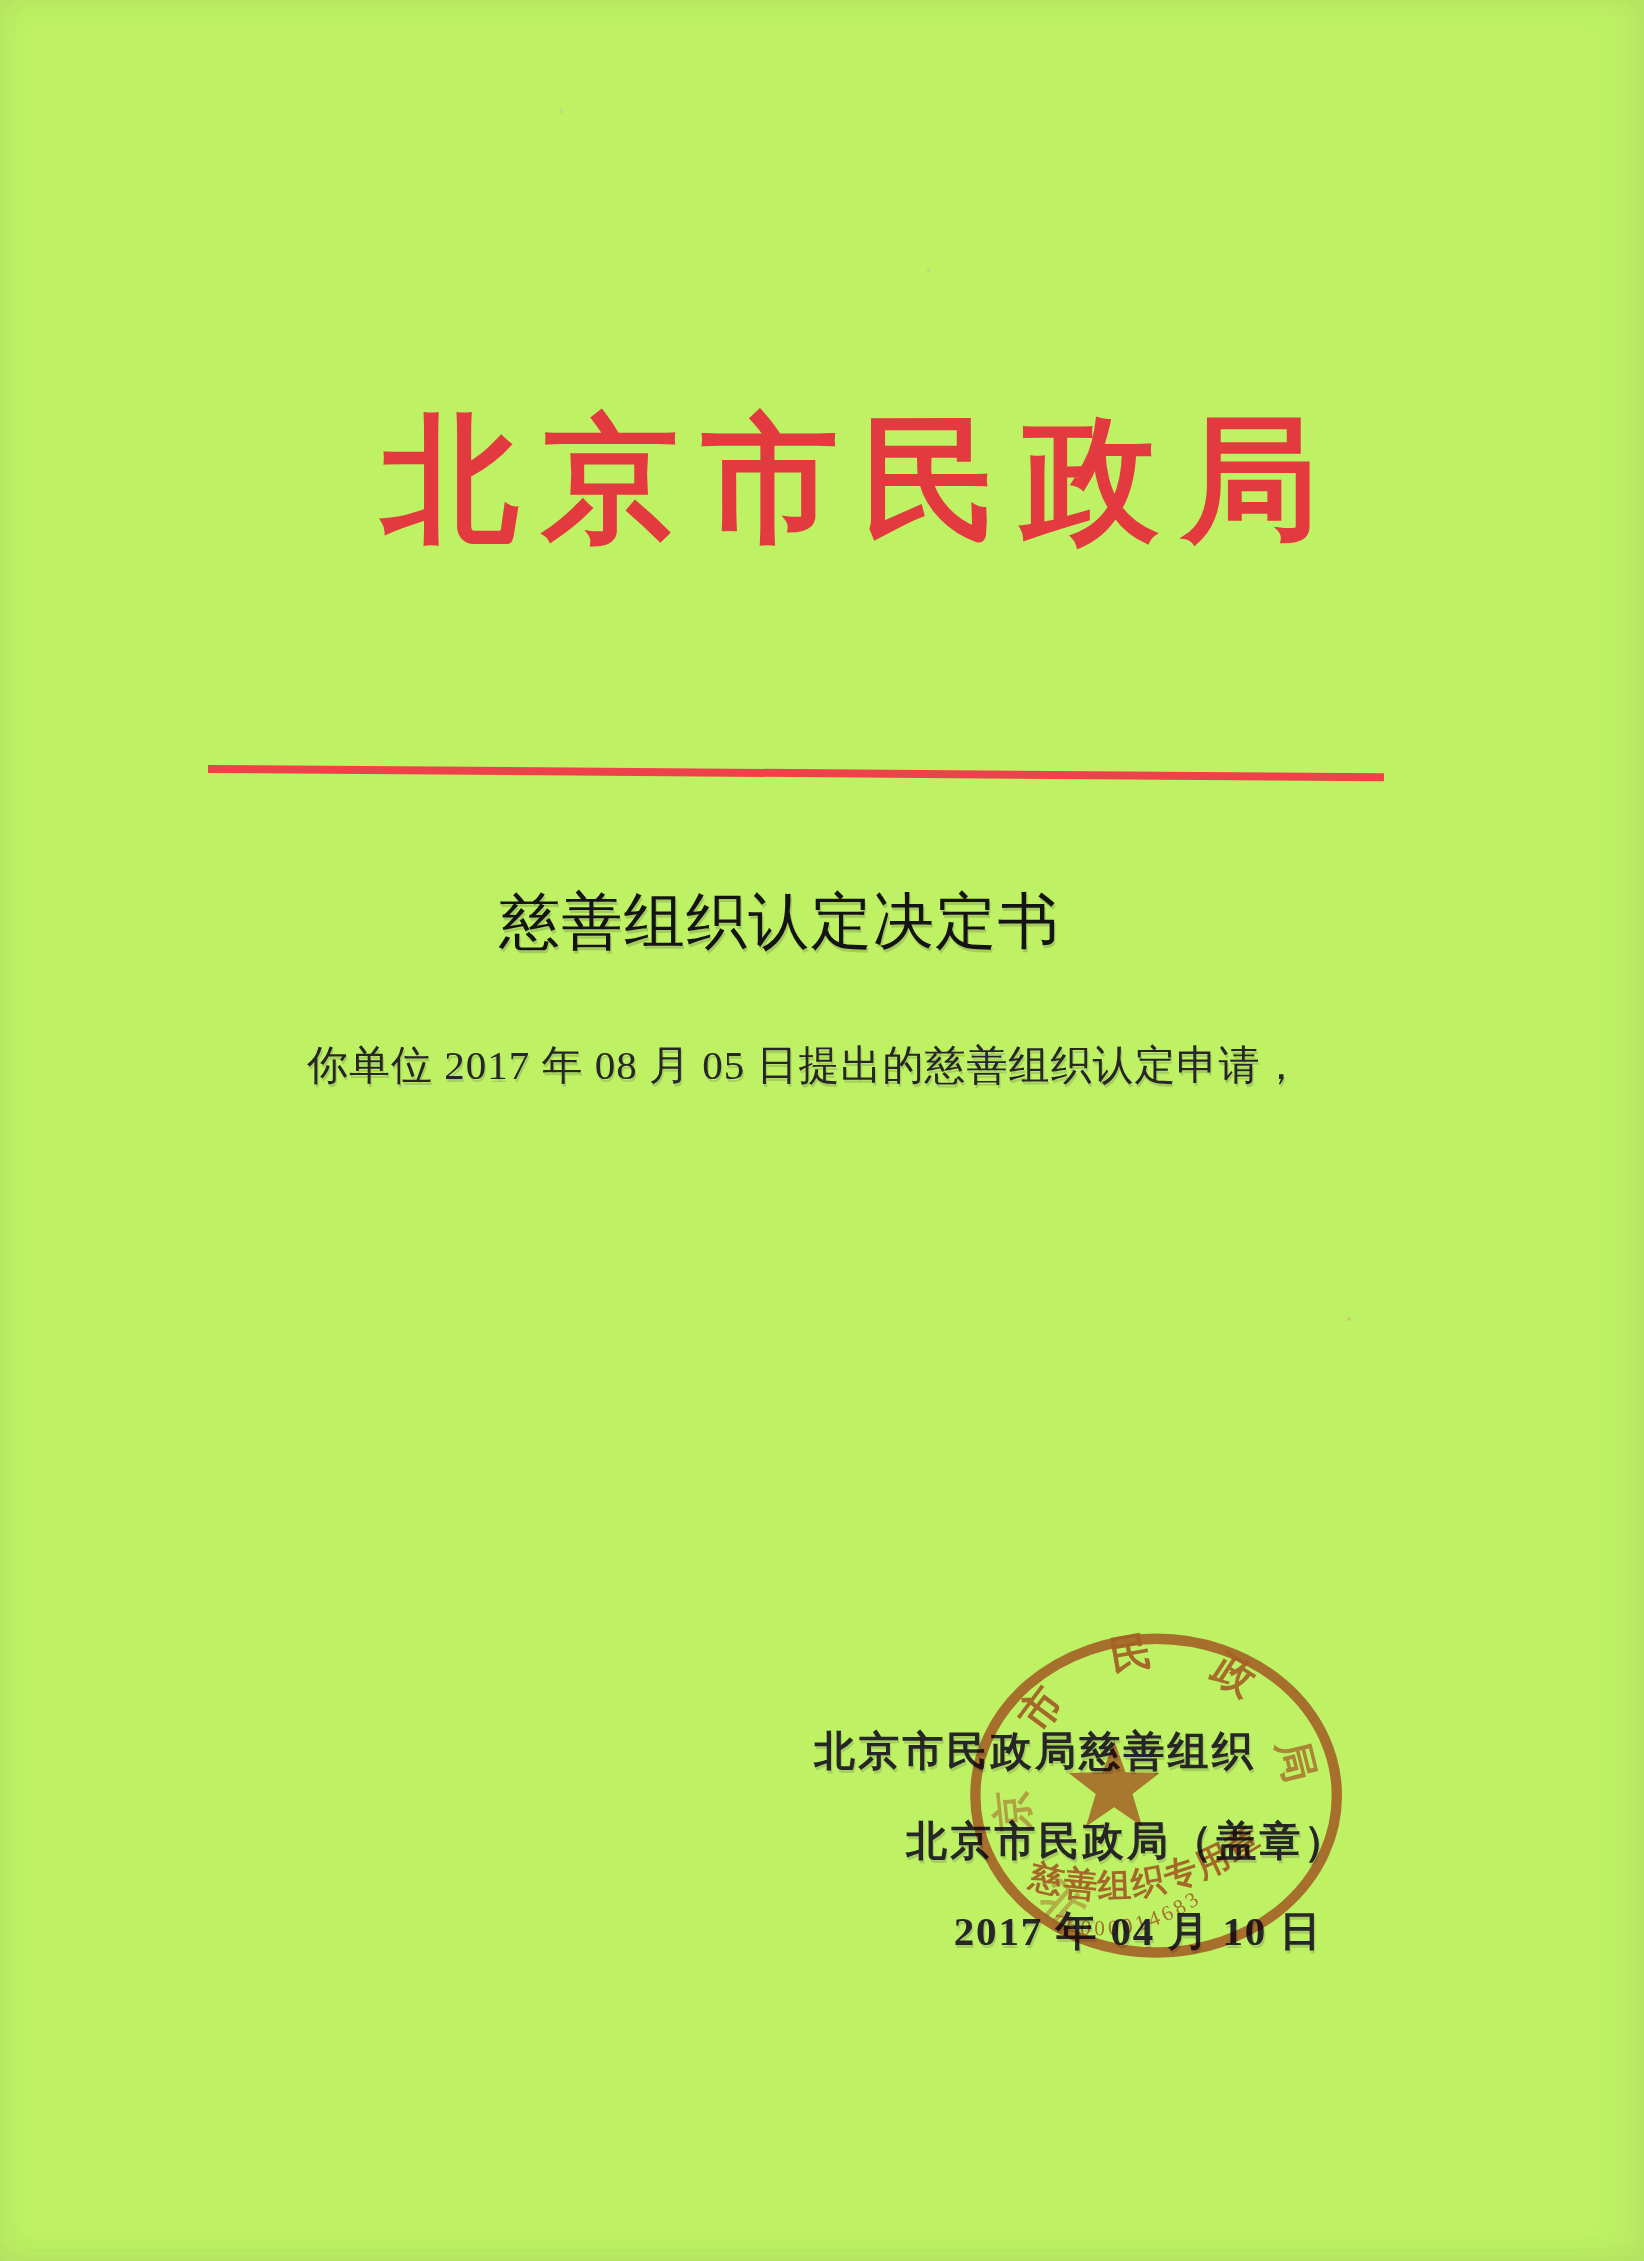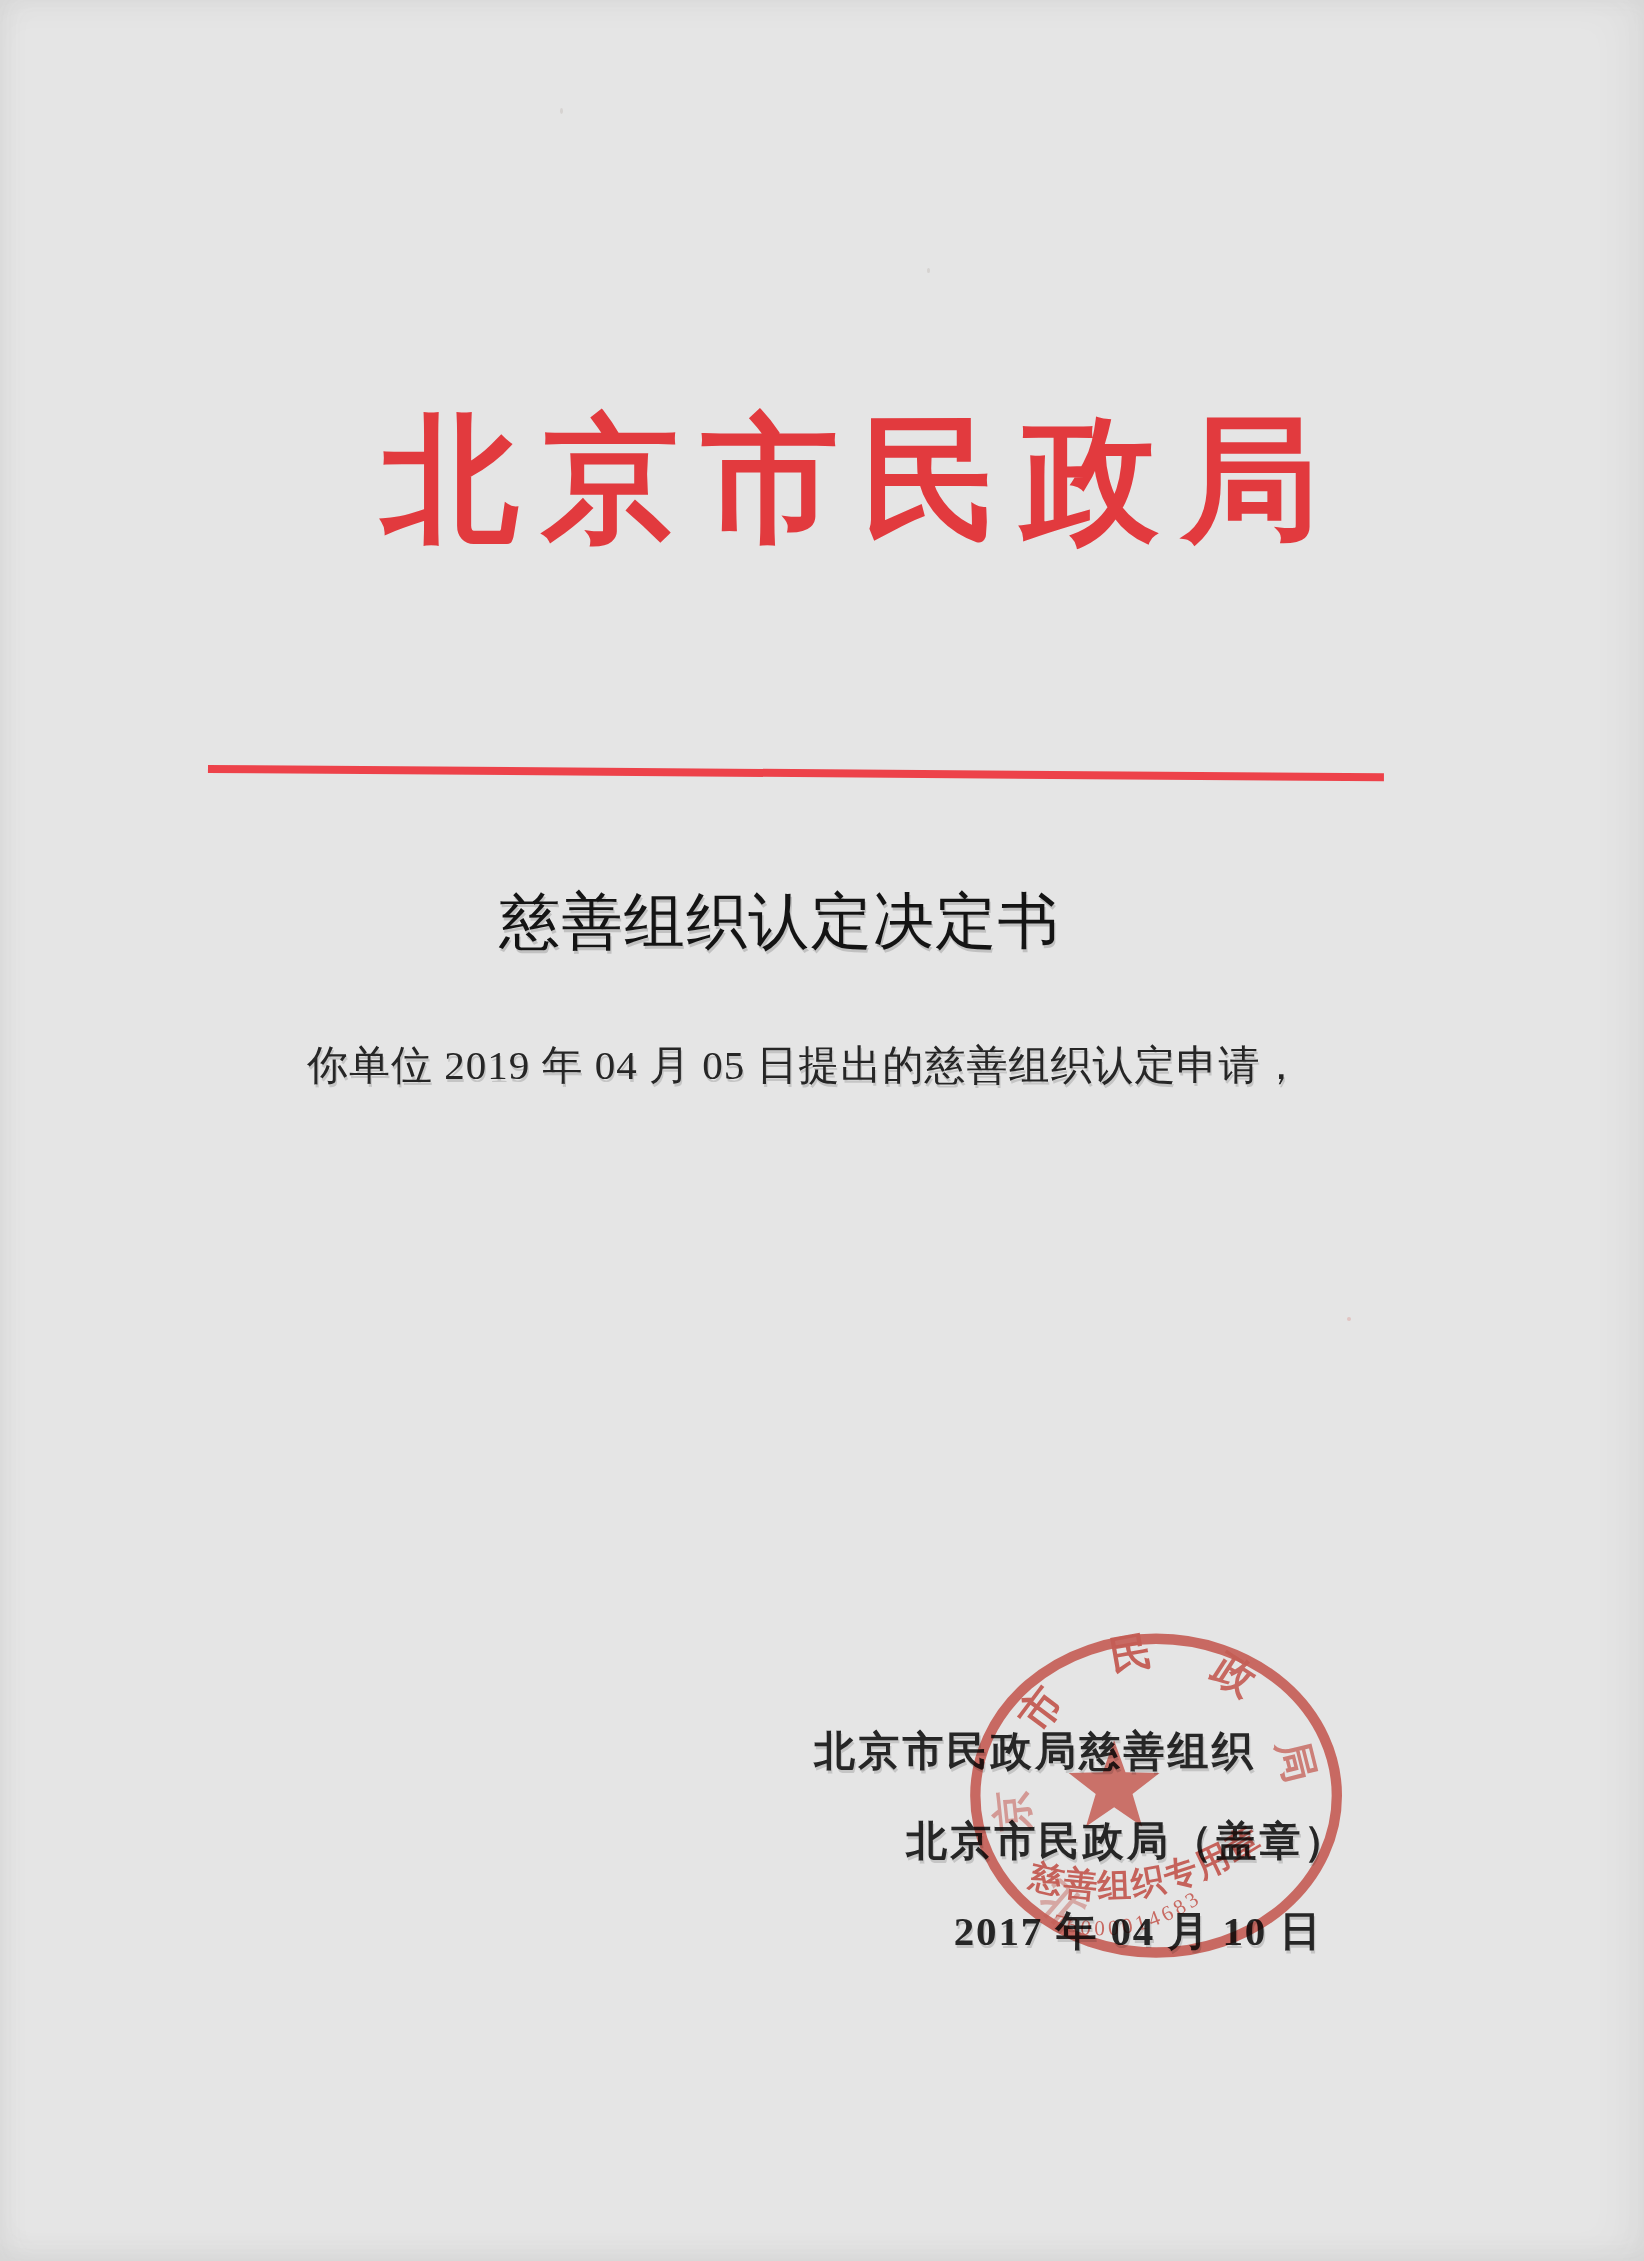--- a/index.html
+++ b/index.html
@@ -5,21 +5,21 @@
   :root{
     --title-red:#e23a3e;
     --rule-red:#ed424a;
     --seal-red:#d85a50;
     --ink-black:#262626;
   }
   html,body{margin:0;padding:0;background:#9a9a9a;}
   .page{
     position:relative;
     width:1645px;height:2261px;
-    background:#e5e5e5;
+    background:#bef264;
     overflow:hidden;
     font-family:"Liberation Serif","DejaVu Serif",serif;
   }
   
   .page::after{
     content:"";position:absolute;inset:0;pointer-events:none;
     box-shadow:inset -17px 0 39px rgba(90,90,90,0.06),
                inset 9px 0 26px rgba(90,90,90,0.04),
                inset 0 -9px 26px rgba(90,90,90,0.04);
   }
@@ -87,21 +87,21 @@
   <div class="speck s2"></div>
   <div class="speck s3"></div>
 
   <div class="org-title">北京市民政局</div>
 
   <div class="red-rule"></div>
 
   <div class="doc-title">慈善组织认定决定书</div>
 
   <div class="body-block">
-    <div class="body-line-indent">你单位 2019 年 04 月 05 日提出的慈善组织认定申请，</div>
+    <div class="body-line-indent">你单位 2017 年 08 月 05 日提出的慈善组织认定申请，</div>
   </div>
 
   <div class="signature-block">
     <div>北京市民政局慈善组织</div>
     <div class="sig-indent-1">北京市民政局（盖章）</div>
     <div class="sig-indent-2">2017 年 04 月 10 日</div>
   </div>
 
   <svg class="seal" viewBox="0 0 584 514" xmlns="http://www.w3.org/2000/svg">
     <defs>

